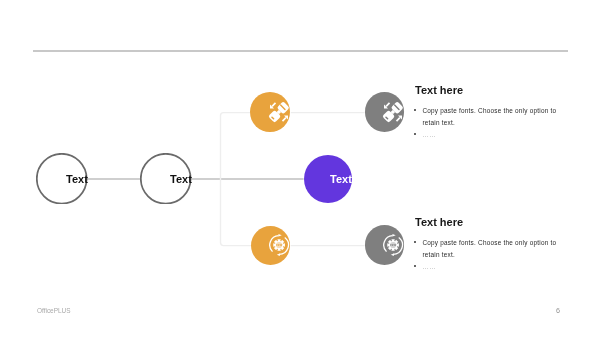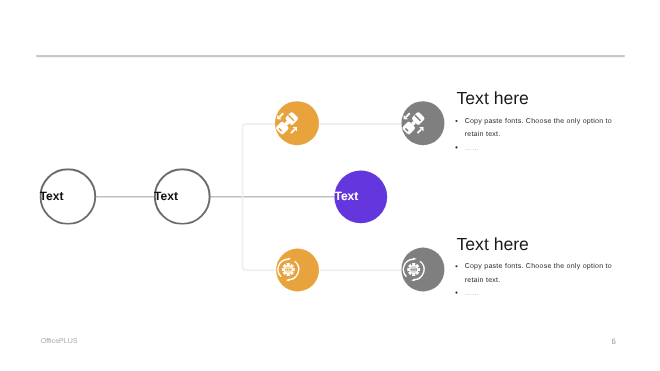--- a/index.html
+++ b/index.html
@@ -2,31 +2,31 @@
 <html><head>
 <meta charset="utf-8">
 <style>
   html,body{margin:0;padding:0;}
   body{width:600px;height:337px;background:#ffffff;overflow:hidden;
        font-family:"Liberation Sans",sans-serif;}
   .slide{position:relative;width:600px;height:337px;background:#fff;}
   .block,.footer-left,.footer-right,.node span{will-change:transform;}
   .rule{position:absolute;left:32.6px;top:50.4px;width:535px;height:1.2px;background:#c8c8c8;}
   svg.conn{position:absolute;left:0;top:0;width:600px;height:337px;}
-  .node{position:absolute;border-radius:50%;display:flex;align-items:center;justify-content:flex-start;}
+  .node{position:absolute;border-radius:50%;display:flex;align-items:center;justify-content:flex-end;}
   .node-outline{width:51.4px;height:51.4px;}
   .node-outline svg{position:absolute;left:0;top:0;}
   .node-outline span{position:relative;z-index:2;top:-0.2px;font-size:11px;font-weight:bold;color:#121212;}
   .node-purple{width:48px;height:48px;background:#6336de;}
   .node-purple span{position:relative;top:-0.2px;font-size:11px;font-weight:bold;color:#ffffff;}
   .icon-node{width:39.8px;height:39.8px;}
   .icon-orange{background:#e8a33d;}
   .icon-grey{background:#7f7f7f;}
   .block{position:absolute;}
-  .block h3{margin:0;font-size:16px;font-weight:normal;color:#191919;letter-spacing:0px;line-height:11px;}
+  .block h3{margin:0;font-size:11px;font-weight:bold;color:#191919;letter-spacing:0px;line-height:11px;}
   .bullets{margin:0;padding:0;list-style:none;}
   .bullets li{position:relative;padding-left:7.4px;width:142px;font-size:6.4px;letter-spacing:0.23px;color:#2b2b2b;line-height:12.05px;}
   .bullets li .dot{position:absolute;left:-1.6px;top:3.0px;width:4px;height:4px;line-height:0;font-size:0;display:block;}
   .faint{color:#a8a8a8;letter-spacing:.35px;}
   .footer-left{position:absolute;left:37.2px;top:307.3px;font-size:6.45px;color:#a9a9a9;letter-spacing:0px;}
   .footer-right{position:absolute;left:555.7px;top:306.3px;font-size:7.2px;color:#949494;}
 </style>
 </head>
 <body>
 

